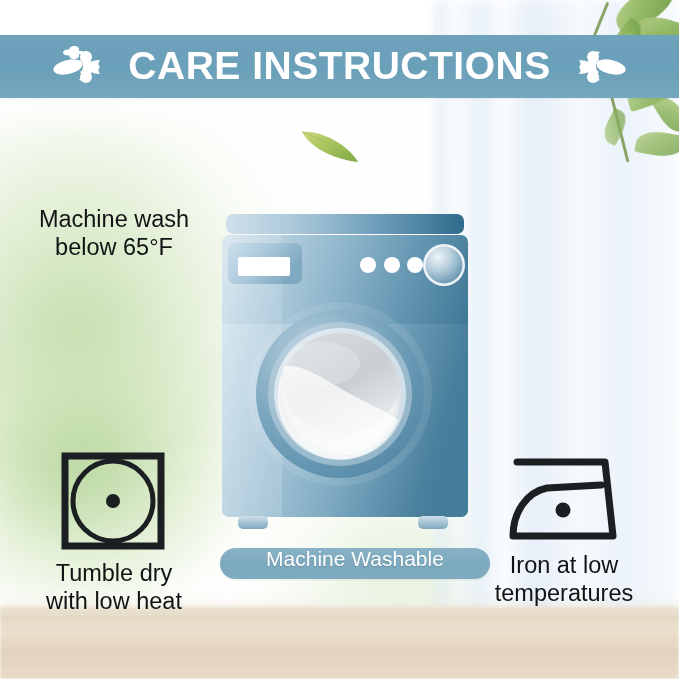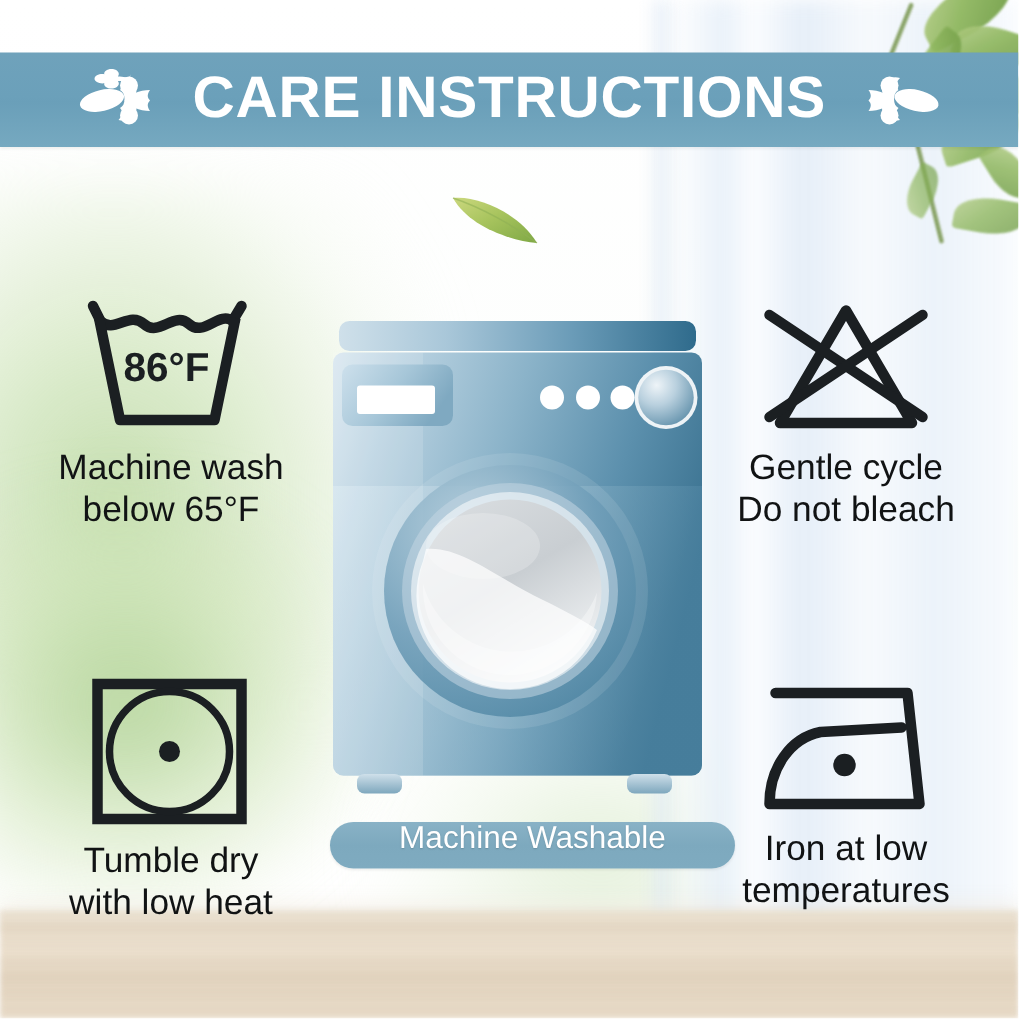--- a/index.html
+++ b/index.html
@@ -204,42 +204,24 @@
         <path fill="#ffffff" d="M31 23 c3 -4 10 -7 17 -7 c-2 3 -2 5 0 7 c-2 2 -2 4 0 7 c-7 0 -14 -3 -17 -7 z"></path>
         <ellipse fill="#ffffff" cx="16" cy="23" rx="15" ry="7" transform="rotate(-13 16 23)"></ellipse>
         <path fill="#ffffff" d="M27 8 c6 -2 12 2 12 8 c0 3 -2 5 -5 6 c3 1 5 3 5 6 c0 6 -6 10 -12 8 c3 -3 3 -6 1 -8 c2 -1 3 -3 3 -6 c0 -3 -1 -5 -3 -6 c2 -2 2 -5 -1 -8 z"></path>
         <circle fill="#ffffff" cx="34" cy="13" r="6"></circle>
         <circle fill="#ffffff" cx="34" cy="33" r="6"></circle>
       </g>
     </svg>
   </div>
 
   <div class="cell" id="cell-wash">
-    <div class="sym">
-      <svg width="120" height="92" viewBox="0 0 120 92">
-        <path d="M8 6 L13 16 C22 25, 32 9, 42 18 C52 27, 62 9, 72 18 C82 27, 92 9, 101 16 L107 6" fill="none" stroke="#1b1f22" stroke-width="7" stroke-linecap="round" stroke-linejoin="round"></path>
-        <path d="M12 14 L26 82 L89 82 L103 14" fill="none" stroke="#1b1f22" stroke-width="7" stroke-linejoin="round"></path>
-        <text x="57" y="56" text-anchor="middle" font-family="Liberation Sans, sans-serif" font-size="27" font-weight="bold" fill="#1b1f22">86°F</text>
-      </svg>
-    </div>
     <div class="cap">Machine wash
 below 65°F</div>
   </div>
 
-  <div class="cell" id="cell-bleach">
-    <div class="sym">
-      <svg width="120" height="92" viewBox="0 0 120 92">
-        <path d="M60 9 L104 84 L16 84 Z" fill="none" stroke="#1b1f22" stroke-width="7" stroke-linejoin="round"></path>
-        <line x1="9" y1="12" x2="111" y2="80" stroke="#1b1f22" stroke-width="7" stroke-linecap="round"></line>
-        <line x1="111" y1="12" x2="9" y2="80" stroke="#1b1f22" stroke-width="7" stroke-linecap="round"></line>
-      </svg>
-    </div>
-    <div class="cap">Gentle cycle
-Do not bleach</div>
-  </div>
 
   <div class="cell" id="cell-iron">
     <div class="sym">
       <svg width="118" height="92" viewBox="0 0 118 92">
         <path d="M12 10 L100 10 L108 84 L8 84 C8 60, 22 40, 42 36 L96 33" fill="none" stroke="#1b1f22" stroke-width="7" stroke-linejoin="round" stroke-linecap="round"></path>
         <circle cx="58" cy="58" r="7.5" fill="#1b1f22"></circle>
       </svg>
     </div>
     <div class="cap">Iron at low
 temperatures</div>

